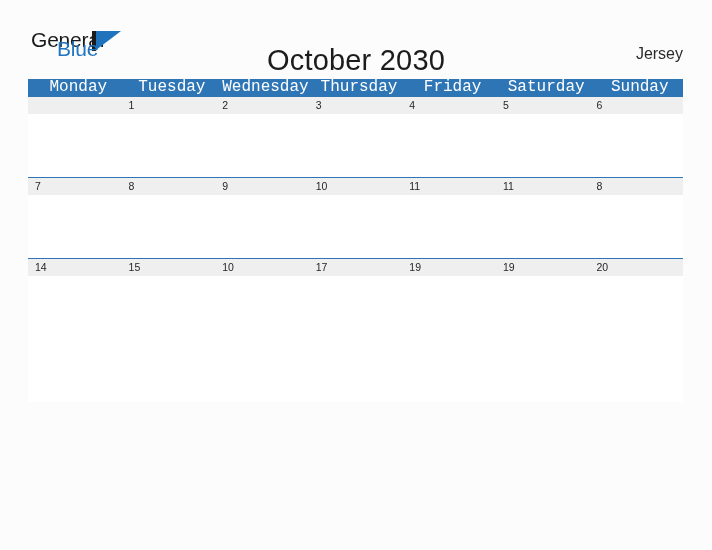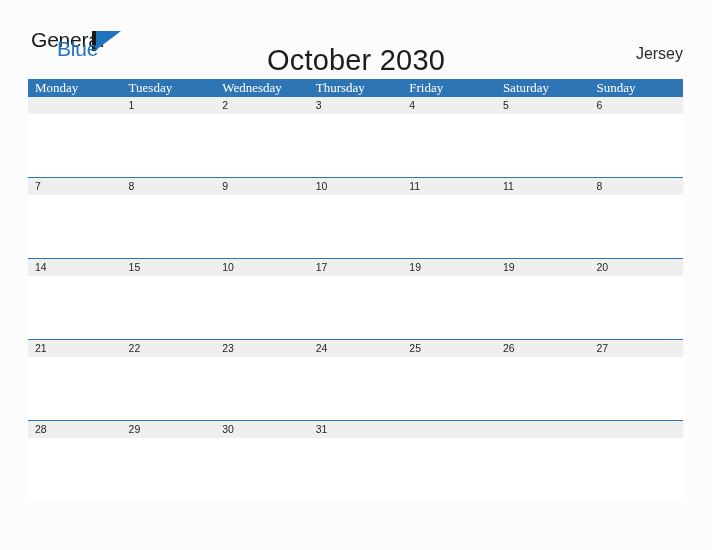--- a/index.html
+++ b/index.html
@@ -108,27 +108,28 @@
 
   #weekday-header {
     display: flex;
     width: 100%;
     height: 17px;
     background: #2e75b6;
   }
   #weekday-header .weekday-cell {
     flex: 1 1 0;
     color: #ffffff;
-    font-size: 13px;
+    font-size: 16px;
     line-height: 17px;
     padding-left: 7px;
     box-sizing: border-box;
-    font-family: Liberation Serif, serif;
+    font-family: Liberation Mono, monospace;
     white-space: nowrap;
     overflow: hidden;
+    text-align: center;
   }
 
   .week-row {
     width: 100%;
     height: 81px;
     position: relative;
   }
   .week-row .week-band {
     display: flex;
     width: 100%;
@@ -222,38 +223,17 @@
       <div class="day-cell">10</div>
       <div class="day-cell">17</div>
       <div class="day-cell">19</div>
       <div class="day-cell">19</div>
       <div class="day-cell">20</div>
     </div>
     <div class="day-body"></div>
   </div>
 
   <div class="week-row">
-    <div class="week-band">
-      <div class="day-cell">21</div>
-      <div class="day-cell">22</div>
-      <div class="day-cell">23</div>
-      <div class="day-cell">24</div>
-      <div class="day-cell">25</div>
-      <div class="day-cell">26</div>
-      <div class="day-cell">27</div>
-    </div>
-    <div class="day-body"></div>
-  </div>
-
-  <div class="week-row">
-    <div class="week-band">
-      <div class="day-cell">28</div>
-      <div class="day-cell">29</div>
-      <div class="day-cell">30</div>
-      <div class="day-cell">31</div>
-      <div class="day-cell"></div>
-      <div class="day-cell"></div>
-      <div class="day-cell"></div>
-    </div>
-    <div class="day-body"></div>
-  </div>
+    <div class="day-body"></div>
+  </div>
+
 
 </div>
 
 </body></html>

